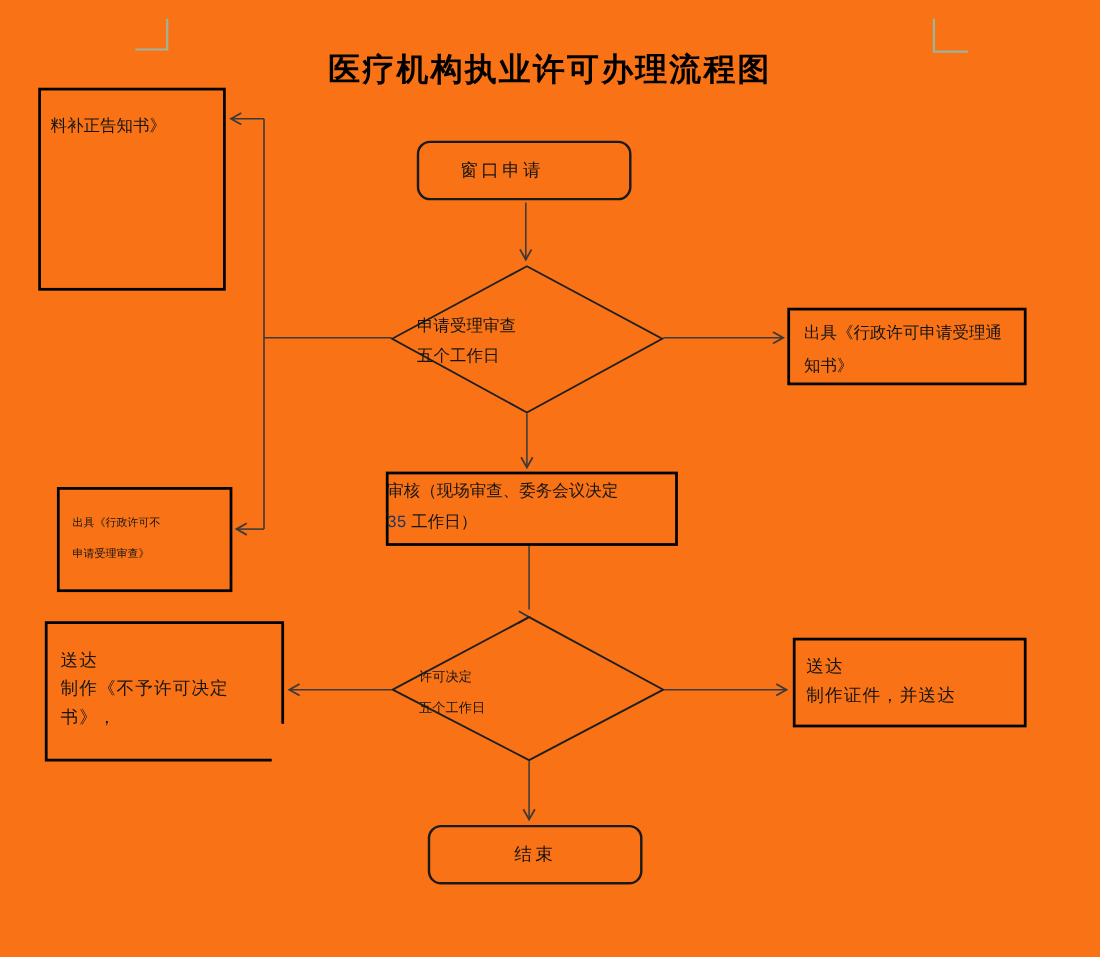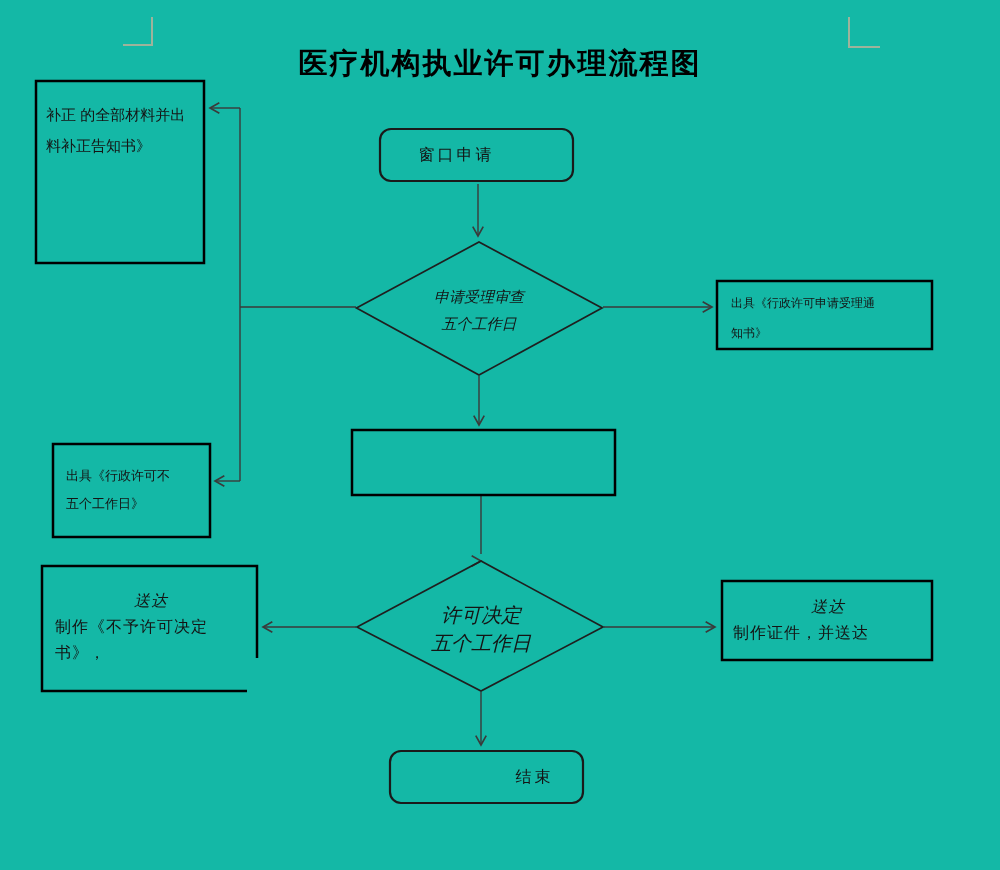--- a/index.html
+++ b/index.html
@@ -1,47 +1,47 @@
 <!DOCTYPE html>
 <html><head>
 <meta charset="utf-8">
 <style>
   html,body{margin:0;padding:0;}
   .page{
     position:relative;
     width:1000px;height:870px;
-    background:#14b8a6;
+    background:#f97316;
     overflow:hidden;
     font-family:"Liberation Sans",sans-serif;
     color:#141414;
   }
   .abs{position:absolute;}
   .page-title{
     left:0;top:44px;width:1000px;
     text-align:center;
     font-family:"Liberation Serif",serif;
     font-weight:bold;
     font-size:29px;
     letter-spacing:2px;
     color:#000;
   }
   svg.canvas{position:absolute;left:0;top:0;}
-  .center{text-align:center;font-style:italic;}
+  .center{text-align:left;}
   .node-label{
     display:flex;align-items:center;justify-content:center;
     font-size:16px;letter-spacing:3px;
   }
   .line{display:block;}
   .num{color:#22365a;letter-spacing:0.5px;}
   .tl-text{line-height:31px;font-size:15px;}
   .d-text{line-height:27px;font-size:15px;}
-  .d2-text{line-height:28px;font-size:20px;}
-  .r1-text{line-height:30px;font-size:12px;}
+  .d2-text{line-height:28px;font-size:12px;}
+  .r1-text{line-height:30px;font-size:15px;}
   .rv-text{line-height:28px;font-size:15px;}
-  .rj-text{line-height:28px;font-size:13px;}
+  .rj-text{line-height:28px;font-size:10px;}
   .bl-text{line-height:26px;font-size:16px;letter-spacing:1px;}
   .br-text{line-height:26px;font-size:16px;letter-spacing:1px;}
 </style>
 </head>
 <body>
 
 <div class="page">
 
   <svg class="canvas" width="1000" height="870" viewBox="0 0 1000 870">
     <defs>
@@ -76,50 +76,53 @@
     <path d="M257,658 L257,566 L42,566 L42,691 L247,691" fill="none" stroke="#000" stroke-width="2.5"></path>
     <rect x="722" y="581" width="210" height="79" fill="none" stroke="#000" stroke-width="2.5"></rect>
     <rect x="390" y="751" width="193" height="52" rx="11" fill="none" stroke="#1a1a1a" stroke-width="2.2"></rect>
   </svg>
 
   <div class="abs page-title">医疗机构执业许可办理流程图</div>
 
   <div class="abs node-label" style="left:380px;top:129px;width:153px;height:52px;">窗口申请</div>
 
   <div class="abs tl-text" style="left:46px;top:99px;width:155px;">
-    <span class="line">补正 的全部材料并出</span>
     <span class="line">料补正告知书》</span>
   </div>
 
   <div class="abs d-text center" style="left:379px;top:283px;width:200px;">
     <span class="line">申请受理审查</span>
     <span class="line">五个工作日</span>
   </div>
 
   <div class="abs r1-text" style="left:731px;top:288px;width:198px;">
     <span class="line">出具《行政许可申请受理通</span>
     <span class="line">知书》</span>
   </div>
 
+  <div class="abs rv-text center" style="left:352px;top:433px;width:263px;">
+    <span class="line">审核（现场审查、委务会议决定</span>
+    <span class="line"><span class="num">35</span><span> 工作日）</span></span>
+  </div>
 
   <div class="abs rj-text" style="left:66px;top:462px;width:140px;">
     <span class="line">出具《行政许可不</span>
-    <span class="line">五个工作日》</span>
+    <span class="line">申请受理审查》</span>
   </div>
 
   <div class="abs d2-text center" style="left:381px;top:601px;width:200px;">
     <span class="line">许可决定</span>
     <span class="line">五个工作日</span>
   </div>
 
   <div class="abs bl-text" style="left:55px;top:588px;width:192px;">
     <span class="line center">送达</span>
     <span class="line">制作《不予许可决定书》，</span>
   </div>
 
   <div class="abs br-text" style="left:733px;top:594px;width:190px;">
     <span class="line center">送达</span>
     <span class="line">制作证件，并送达</span>
   </div>
 
-  <div class="abs node-label" style="left:402px;top:751px;width:193px;height:52px;padding-left:36px;">结束</div>
+  <div class="abs node-label" style="left:390px;top:751px;width:193px;height:52px;">结束</div>
 
 </div>
 
 </body></html>

